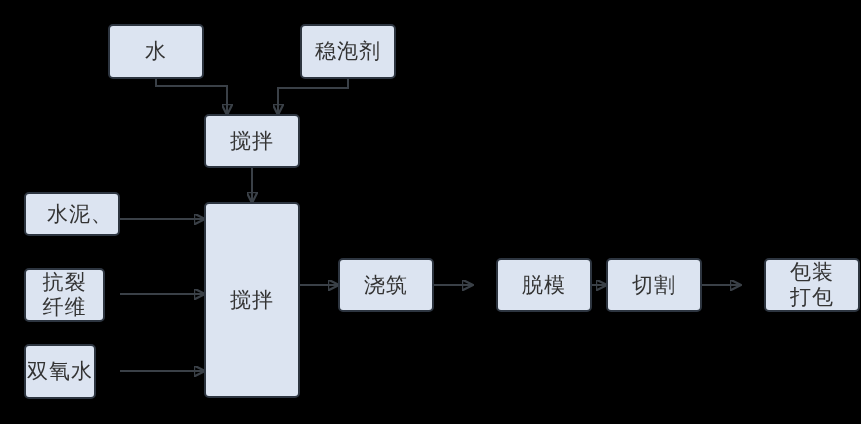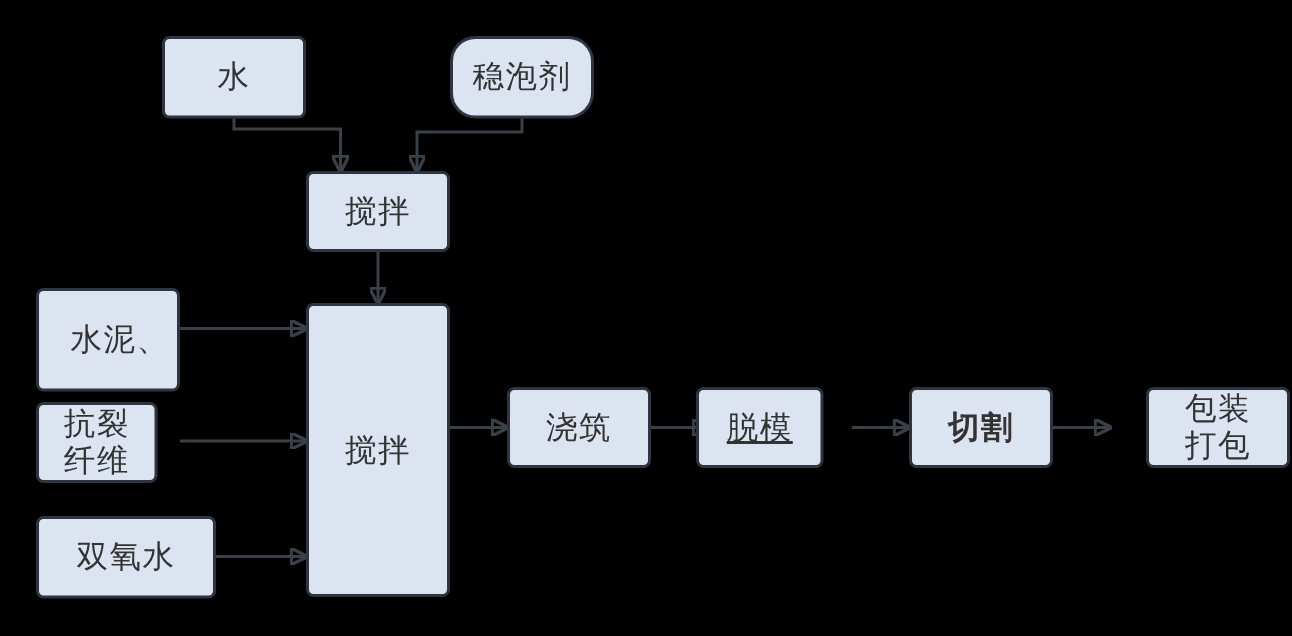--- a/index.html
+++ b/index.html
@@ -38,29 +38,29 @@
     line-height: 25px;
     display: flex;
     flex-direction: column;
     align-items: center;
     justify-content: center;
     text-align: center;
     letter-spacing: 1px;
   }
   
   .n-water    { left: 108px; top: 24px;  width: 96px; height: 55px; }
-  .n-stab     { left: 300px; top: 24px;  width: 96px; height: 55px; border-radius: 17px; }
+  .n-stab     { left: 300px; top: 24px;  width: 96px; height: 55px; }
   .n-mix1     { left: 204px; top: 114px; width: 96px; height: 54px; }
-  .n-cement   { left: 24px;  top: 192px; width: 96px; height: 69px; padding-left: 16px; }
+  .n-cement   { left: 24px;  top: 192px; width: 96px; height: 44px; padding-left: 16px; }
   .n-fiber    { left: 24px;  top: 268px; width: 81px; height: 54px; }
-  .n-peroxide { left: 24px;  top: 344px; width: 120px; height: 55px; }
+  .n-peroxide { left: 24px;  top: 344px; width: 72px; height: 55px; }
   .n-mix2     { left: 204px; top: 202px; width: 96px; height: 196px; }
   .n-pour     { left: 338px; top: 258px; width: 96px; height: 54px; align-items: center; }
-  .n-demold   { left: 464px; top: 258px; width: 85px; height: 54px; text-decoration: underline; }
-  .n-cut      { left: 606px; top: 258px; width: 96px; height: 54px; font-weight: bold; }
+  .n-demold   { left: 496px; top: 258px; width: 96px; height: 54px; }
+  .n-cut      { left: 606px; top: 258px; width: 96px; height: 54px; }
   .n-pack     { left: 740px; top: 258px; width: 96px; height: 54px; margin-left: 24px; }
 </style>
 </head>
 <body>
 
 <div class="canvas">
 
   <svg class="edges-layer" width="861" height="424" viewBox="0 0 861 424" xmlns="http://www.w3.org/2000/svg">
     <defs>
       <marker id="arrow" viewBox="0 0 10 10" refX="9" refY="5" markerWidth="6" markerHeight="5.5" orient="auto-start-reverse">

